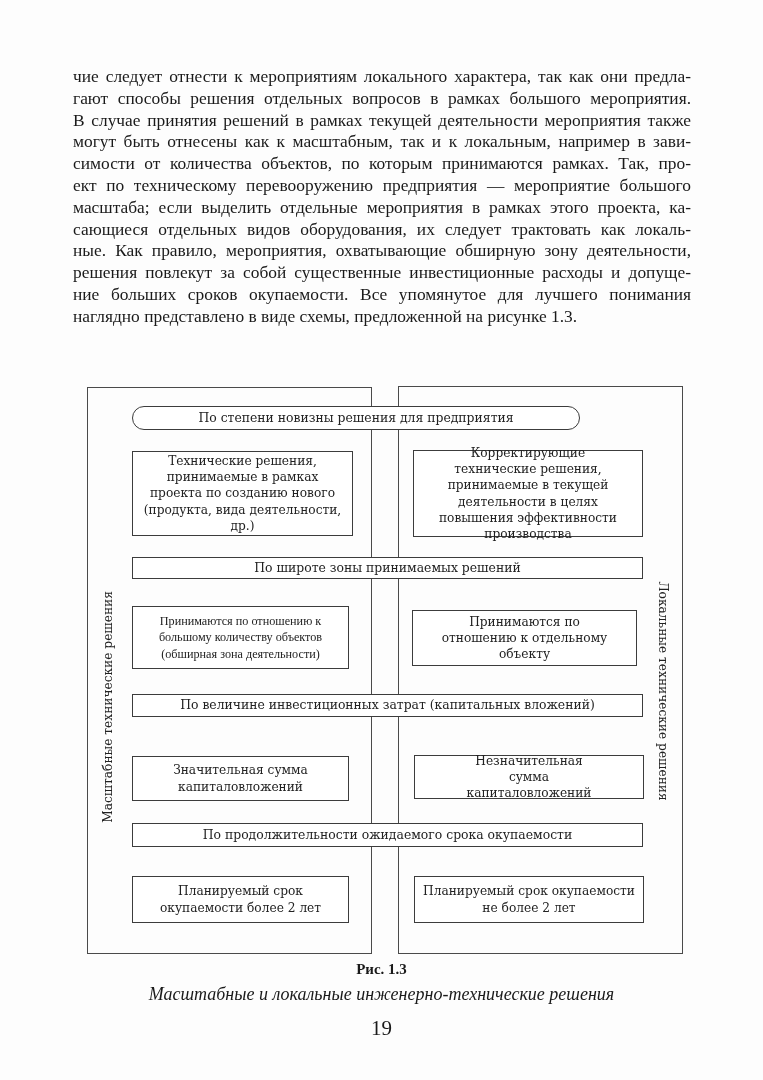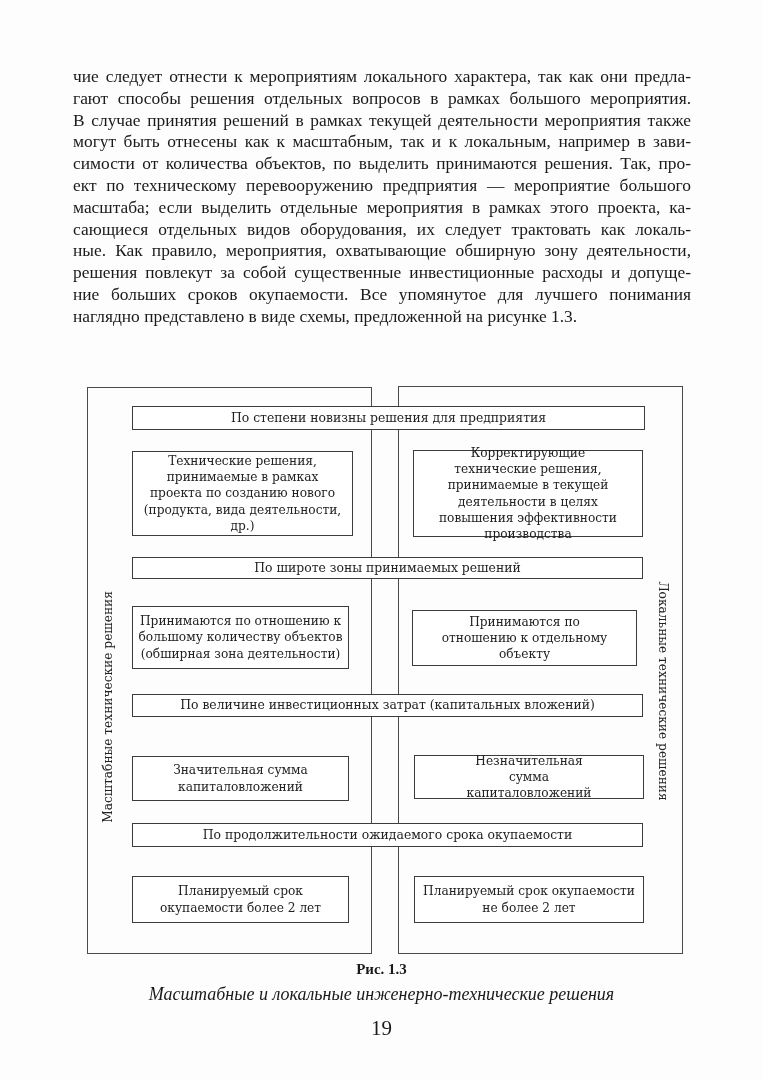--- a/index.html
+++ b/index.html
@@ -40,43 +40,43 @@
 </head>
 <body>
 
 <div class="page">
 
   <div class="body-text">
     <span class="line">чие следует отнести к мероприятиям локального характера, так как они предла-</span>
     <span class="line">гают способы решения отдельных вопросов в рамках большого мероприятия.</span>
     <span class="line">В случае принятия решений в рамках текущей деятельности мероприятия также</span>
     <span class="line">могут быть отнесены как к масштабным, так и к локальным, например в зави-</span>
-    <span class="line">симости от количества объектов, по выделить принимаются решения. Так, про-</span>
+    <span class="line">симости от количества объектов, по которым принимаются рамках. Так, про-</span>
     <span class="line">ект по техническому перевооружению предприятия — мероприятие большого</span>
     <span class="line">масштаба; если выделить отдельные мероприятия в рамках этого проекта, ка-</span>
     <span class="line">сающиеся отдельных видов оборудования, их следует трактовать как локаль-</span>
     <span class="line">ные. Как правило, мероприятия, охватывающие обширную зону деятельности,</span>
     <span class="line">решения повлекут за собой существенные инвестиционные расходы и допуще-</span>
     <span class="line">ние больших сроков окупаемости. Все упомянутое для лучшего понимания</span>
     <span class="line last">наглядно представлено в виде схемы, предложенной на рисунке 1.3.</span>
   </div>
 
   <div>
     <div class="frame" style="left:87px; top:387px; width:285px; height:567px;"></div>
     <div class="frame" style="left:398px; top:386px; width:285px; height:568px;"></div>
 
     <div class="side-label" style="left:-10px; top:700px; width:236px; text-align:center; transform: rotate(-90deg);">Масштабные технические решения</div>
     <div class="side-label" style="left:550px; top:684px; width:226px; text-align:center; transform: rotate(90deg);">Локальные технические решения</div>
 
-    <div class="box header" style="left:132px; top:406px; width:513px; height:24px;">По степени новизны решения для предприятия</div>
+    <div class="box header" style="left:132px; top:406px; width:448px; height:24px;border-radius:12px;">По степени новизны решения для предприятия</div>
     <div class="box" style="left:132px; top:451px; width:221px; height:85px; padding:2px 10px;">Технические решения, принимаемые в рамках проекта по созданию нового (продукта, вида деятельности, др.)</div>
     <div class="box" style="left:413px; top:450px; width:230px; height:87px; padding:2px 14px;">Корректирующие технические решения, принимаемые в текущей деятельности в целях повышения эффективности производства</div>
 
     <div class="box header" style="left:132px; top:557px; width:511px; height:22px;">По широте зоны принимаемых решений</div>
-    <div class="box" style="left:132px; top:606px; width:217px; height:63px; padding:2px 4px;">Принимаются по отношению к большому количеству объектов (обширная зона деятельности)</div>
+    <div class="box" style="left:132px; top:606px; width:217px; height:63px; padding:2px 4px;font-family:Liberation Serif, serif;">Принимаются по отношению к большому количеству объектов (обширная зона деятельности)</div>
     <div class="box" style="left:412px; top:610px; width:225px; height:56px; padding:2px 20px;">Принимаются по отношению к отдельному объекту</div>
 
     <div class="box header" style="left:132px; top:694px; width:511px; height:23px;">По величине инвестиционных затрат (капитальных вложений)</div>
     <div class="box" style="left:132px; top:756px; width:217px; height:45px; padding:2px 40px;">Значительная сумма капиталовложений</div>
     <div class="box" style="left:414px; top:755px; width:230px; height:44px; padding:2px 44px;">Незначительная сумма капиталовложений</div>
 
     <div class="box header" style="left:132px; top:823px; width:511px; height:24px;">По продолжительности ожидаемого срока окупаемости</div>
     <div class="box" style="left:132px; top:876px; width:217px; height:47px; padding:2px 20px;">Планируемый срок окупаемости более 2 лет</div>
     <div class="box" style="left:414px; top:876px; width:230px; height:47px; padding:2px 6px;">Планируемый срок окупаемости не более 2 лет</div>
   </div>

